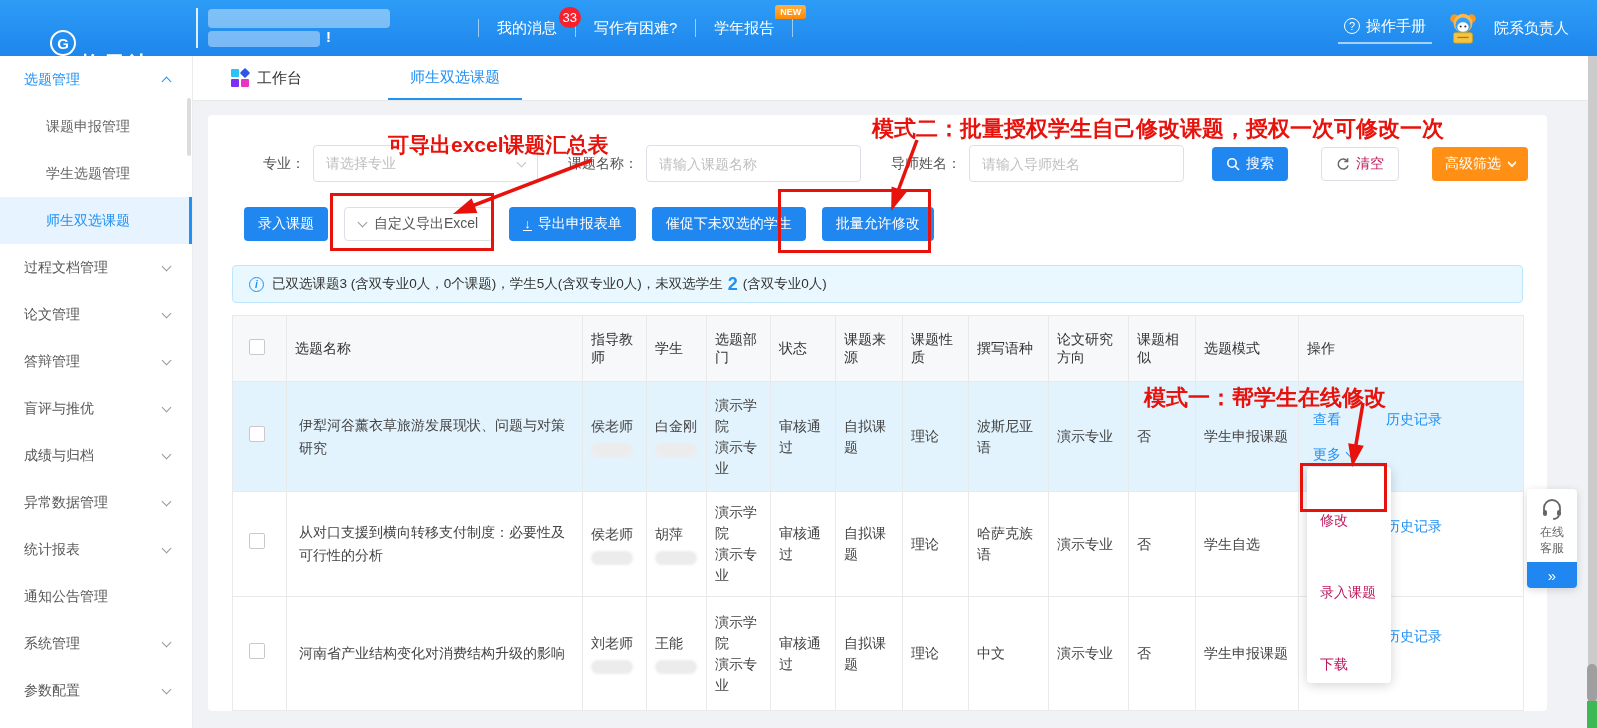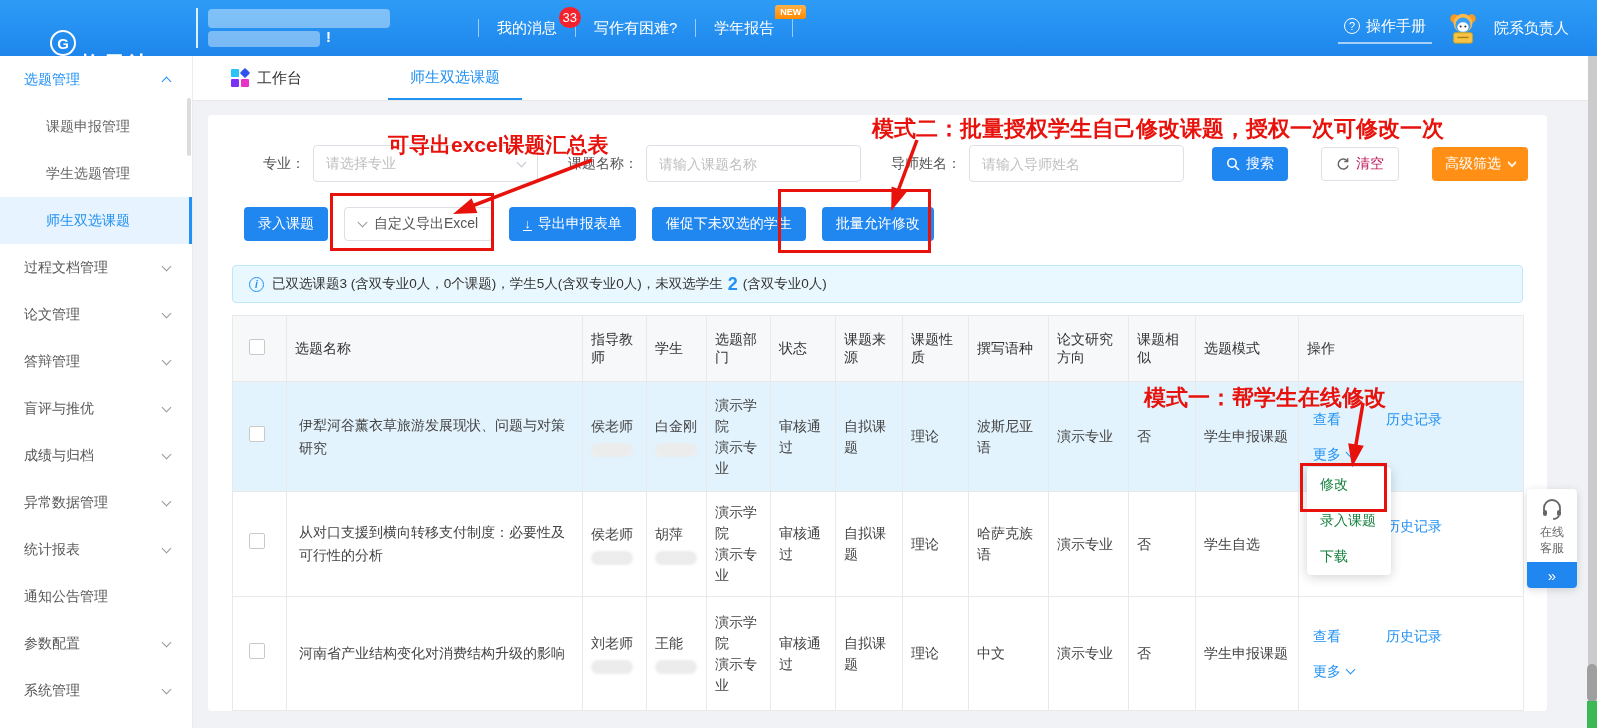--- a/index.html
+++ b/index.html
@@ -102,21 +102,21 @@
   tr.hl td{background:var(--row-blue);}
   .cb{display:inline-block;width:16px;height:16px;border:1px solid #c9c9c9;border-radius:2px;background:#fff;cursor:pointer;margin-left:8px;}
   .blob{display:block;width:42px;height:14px;background:#ececec;border-radius:7px;filter:blur(1.3px);margin-top:6px;}
   .lnk{color:var(--accent);cursor:pointer;white-space:nowrap;}
   .ops-line{display:flex;gap:45px;}
   .ops-line2{display:flex;align-items:center;gap:6px;margin-top:14px;}
   .mode-cell{padding:10px 12px;}
 
   
   .dropdown{position:absolute;left:1307px;top:467px;width:84px;background:#fff;border-radius:4px;box-shadow:0 2px 12px rgba(0,0,0,.18);z-index:20;}
-  .dropdown .mi{height:36px;display:flex;align-items:center;padding-left:13px;color:#15803d;cursor:pointer;white-space:nowrap;}
+  .dropdown .mi{height:36px;display:flex;align-items:center;padding-left:13px;color:#be185d;cursor:pointer;white-space:nowrap;margin-top:36px;}
 
   
   .ann{position:absolute;color:var(--red);font-weight:bold;font-size:21px;z-index:30;white-space:nowrap;}
   .redrect{position:absolute;border:3px solid var(--red);z-index:30;}
   .ann-svg{position:absolute;left:0;top:0;width:1597px;height:728px;z-index:31;pointer-events:none;}
 
   
   .service{position:absolute;left:1527px;top:489px;width:50px;background:#fff;border-radius:4px;box-shadow:0 2px 8px rgba(0,0,0,.15);z-index:40;overflow:hidden;text-align:center;}
   .service .stxt{font-size:12px;color:#666;line-height:16px;padding-bottom:6px;}
   .service .sbar{height:26px;background:#2086f0;color:#fff;display:flex;align-items:center;justify-content:center;font-size:15px;cursor:pointer;}
@@ -217,25 +217,25 @@
       <span class="caret down"></span>
   </div>
   <div class="side-item parent">
     <span>统计报表</span>
       <span class="caret down"></span>
   </div>
   <div class="side-item parent">
       <span>通知公告管理</span>
     </div>
   <div class="side-item parent">
+    <span>系统管理</span>
+      <span class="caret down"></span>
+  </div>
+  <div class="side-item parent">
     <span>参数配置</span>
-      <span class="caret down"></span>
-  </div>
-  <div class="side-item parent">
-    <span>系统管理</span>
       <span class="caret down"></span>
   </div>
   <div class="side-scroll"></div>
 </div>
 
 <div class="tabbar">
   <div class="tab-work">
     <span class="grid-ic">
         <i class="gi1"></i>
         <i class="gi2"></i>

